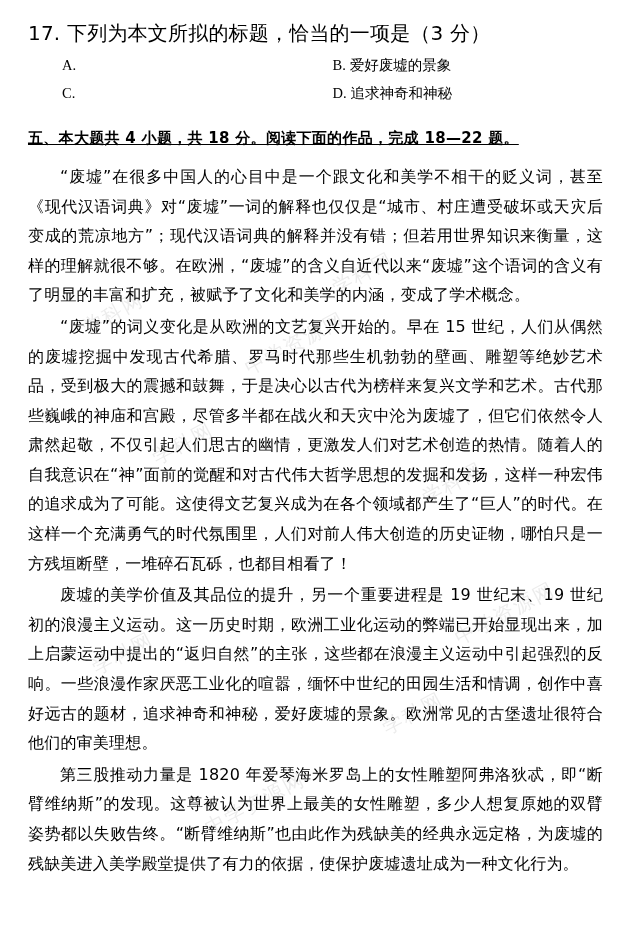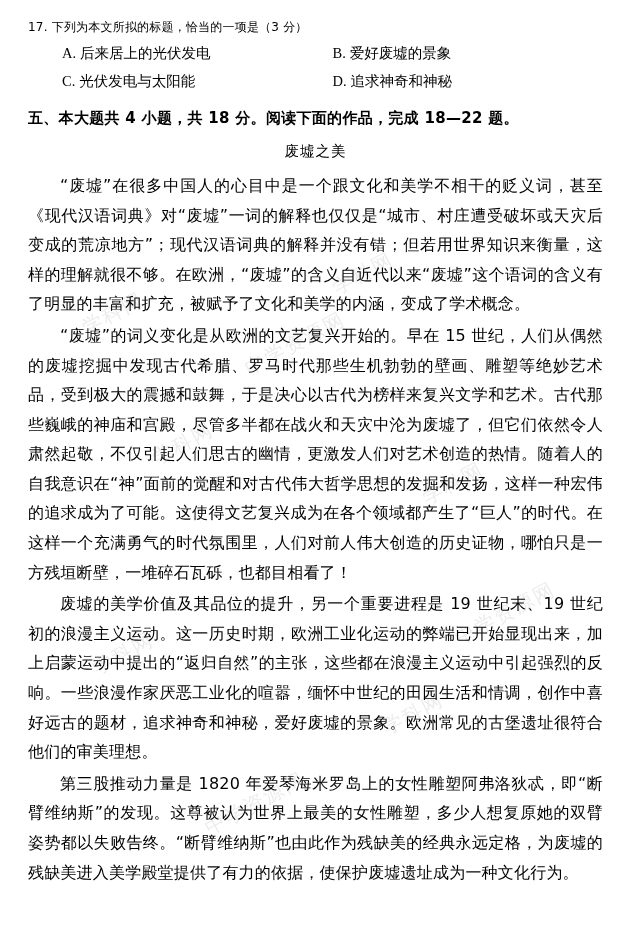--- a/index.html
+++ b/index.html
@@ -24,21 +24,21 @@
   }
   .content {
     position: absolute;
     left: 28px;
     top: 18px;
     width: 575px;
   }
 
   
   .q-stem {
-    font-size: 12px;
+    font-size: 20px;
     line-height: 1.5;
     letter-spacing: 0.2px;
     margin-bottom: 6px;
   }
   .q-options {
     margin-left: 34px;
     margin-top: 4px;
   }
   .opt-row {
     display: flex;
@@ -52,23 +52,24 @@
   }
   .opt-letter {
     margin-right: 4px;
     font-family: "Liberation Serif", serif;
   }
 
   
   .section-heading {
     font-size: 15px;
     font-weight: bold;
-    margin-top: 16px;
+    margin-top: 24px;
     margin-bottom: 14px;
     letter-spacing: 0.3px;
+    text-decoration: underline;
   }
 
   
   .article-title {
     text-align: center;
     font-size: 14.5px;
     margin-bottom: 10px;
     letter-spacing: 1px;
   }
   .para {
@@ -119,43 +120,40 @@
 
     <div class="q-block">
       <div class="q-stem">
         <span>17.</span>
         <span>下列为本文所拟的标题，恰当的一项是（3 分）</span>
       </div>
       <div class="q-options">
         <div class="opt-row">
           <div class="opt-col">
             <span class="opt-letter">A.</span>
-            <span>后来居上的光伏发电</span>
           </div>
           <div class="opt-col">
             <span class="opt-letter">B.</span>
             <span>爱好废墟的景象</span>
           </div>
         </div>
         <div class="opt-row">
           <div class="opt-col">
             <span class="opt-letter">C.</span>
-            <span>光伏发电与太阳能</span>
           </div>
           <div class="opt-col">
             <span class="opt-letter">D.</span>
             <span>追求神奇和神秘</span>
           </div>
         </div>
       </div>
     </div>
 
     <div class="section-heading">五、本大题共 4 小题，共 18 分。阅读下面的作品，完成 18—22 题。</div>
 
-    <div class="article-title">废墟之美</div>
 
     <p class="para">“废墟”在很多中国人的心目中是一个跟文化和美学不相干的贬义词，甚至《现代汉语词典》对“废墟”一词的解释也仅仅是“城市、村庄遭受破坏或天灾后变成的荒凉地方”；现代汉语词典的解释并没有错；但若用世界知识来衡量，这样的理解就很不够。在欧洲，“废墟”的含义自近代以来“废墟”这个语词的含义有了明显的丰富和扩充，被赋予了文化和美学的内涵，变成了学术概念。</p>
     <p class="para">“废墟”的词义变化是从欧洲的文艺复兴开始的。早在 15 世纪，人们从偶然的废墟挖掘中发现古代希腊、罗马时代那些生机勃勃的壁画、雕塑等绝妙艺术品，受到极大的震撼和鼓舞，于是决心以古代为榜样来复兴文学和艺术。古代那些巍峨的神庙和宫殿，尽管多半都在战火和天灾中沦为废墟了，但它们依然令人肃然起敬，不仅引起人们思古的幽情，更激发人们对艺术创造的热情。随着人的自我意识在“神”面前的觉醒和对古代伟大哲学思想的发掘和发扬，这样一种宏伟的追求成为了可能。这使得文艺复兴成为在各个领域都产生了“巨人”的时代。在这样一个充满勇气的时代氛围里，人们对前人伟大创造的历史证物，哪怕只是一方残垣断壁，一堆碎石瓦砾，也都目相看了！</p>
     <p class="para">废墟的美学价值及其品位的提升，另一个重要进程是 19 世纪末、19 世纪初的浪漫主义运动。这一历史时期，欧洲工业化运动的弊端已开始显现出来，加上启蒙运动中提出的“返归自然”的主张，这些都在浪漫主义运动中引起强烈的反响。一些浪漫作家厌恶工业化的喧嚣，缅怀中世纪的田园生活和情调，创作中喜好远古的题材，追求神奇和神秘，爱好废墟的景象。欧洲常见的古堡遗址很符合他们的审美理想。</p>
     <p class="para">第三股推动力量是 1820 年爱琴海米罗岛上的女性雕塑阿弗洛狄忒，即“断臂维纳斯”的发现。这尊被认为世界上最美的女性雕塑，多少人想复原她的双臂姿势都以失败告终。“断臂维纳斯”也由此作为残缺美的经典永远定格，为废墟的残缺美进入美学殿堂提供了有力的依据，使保护废墟遗址成为一种文化行为。</p>
 
   </div>
 </div>
 
 </body></html>

